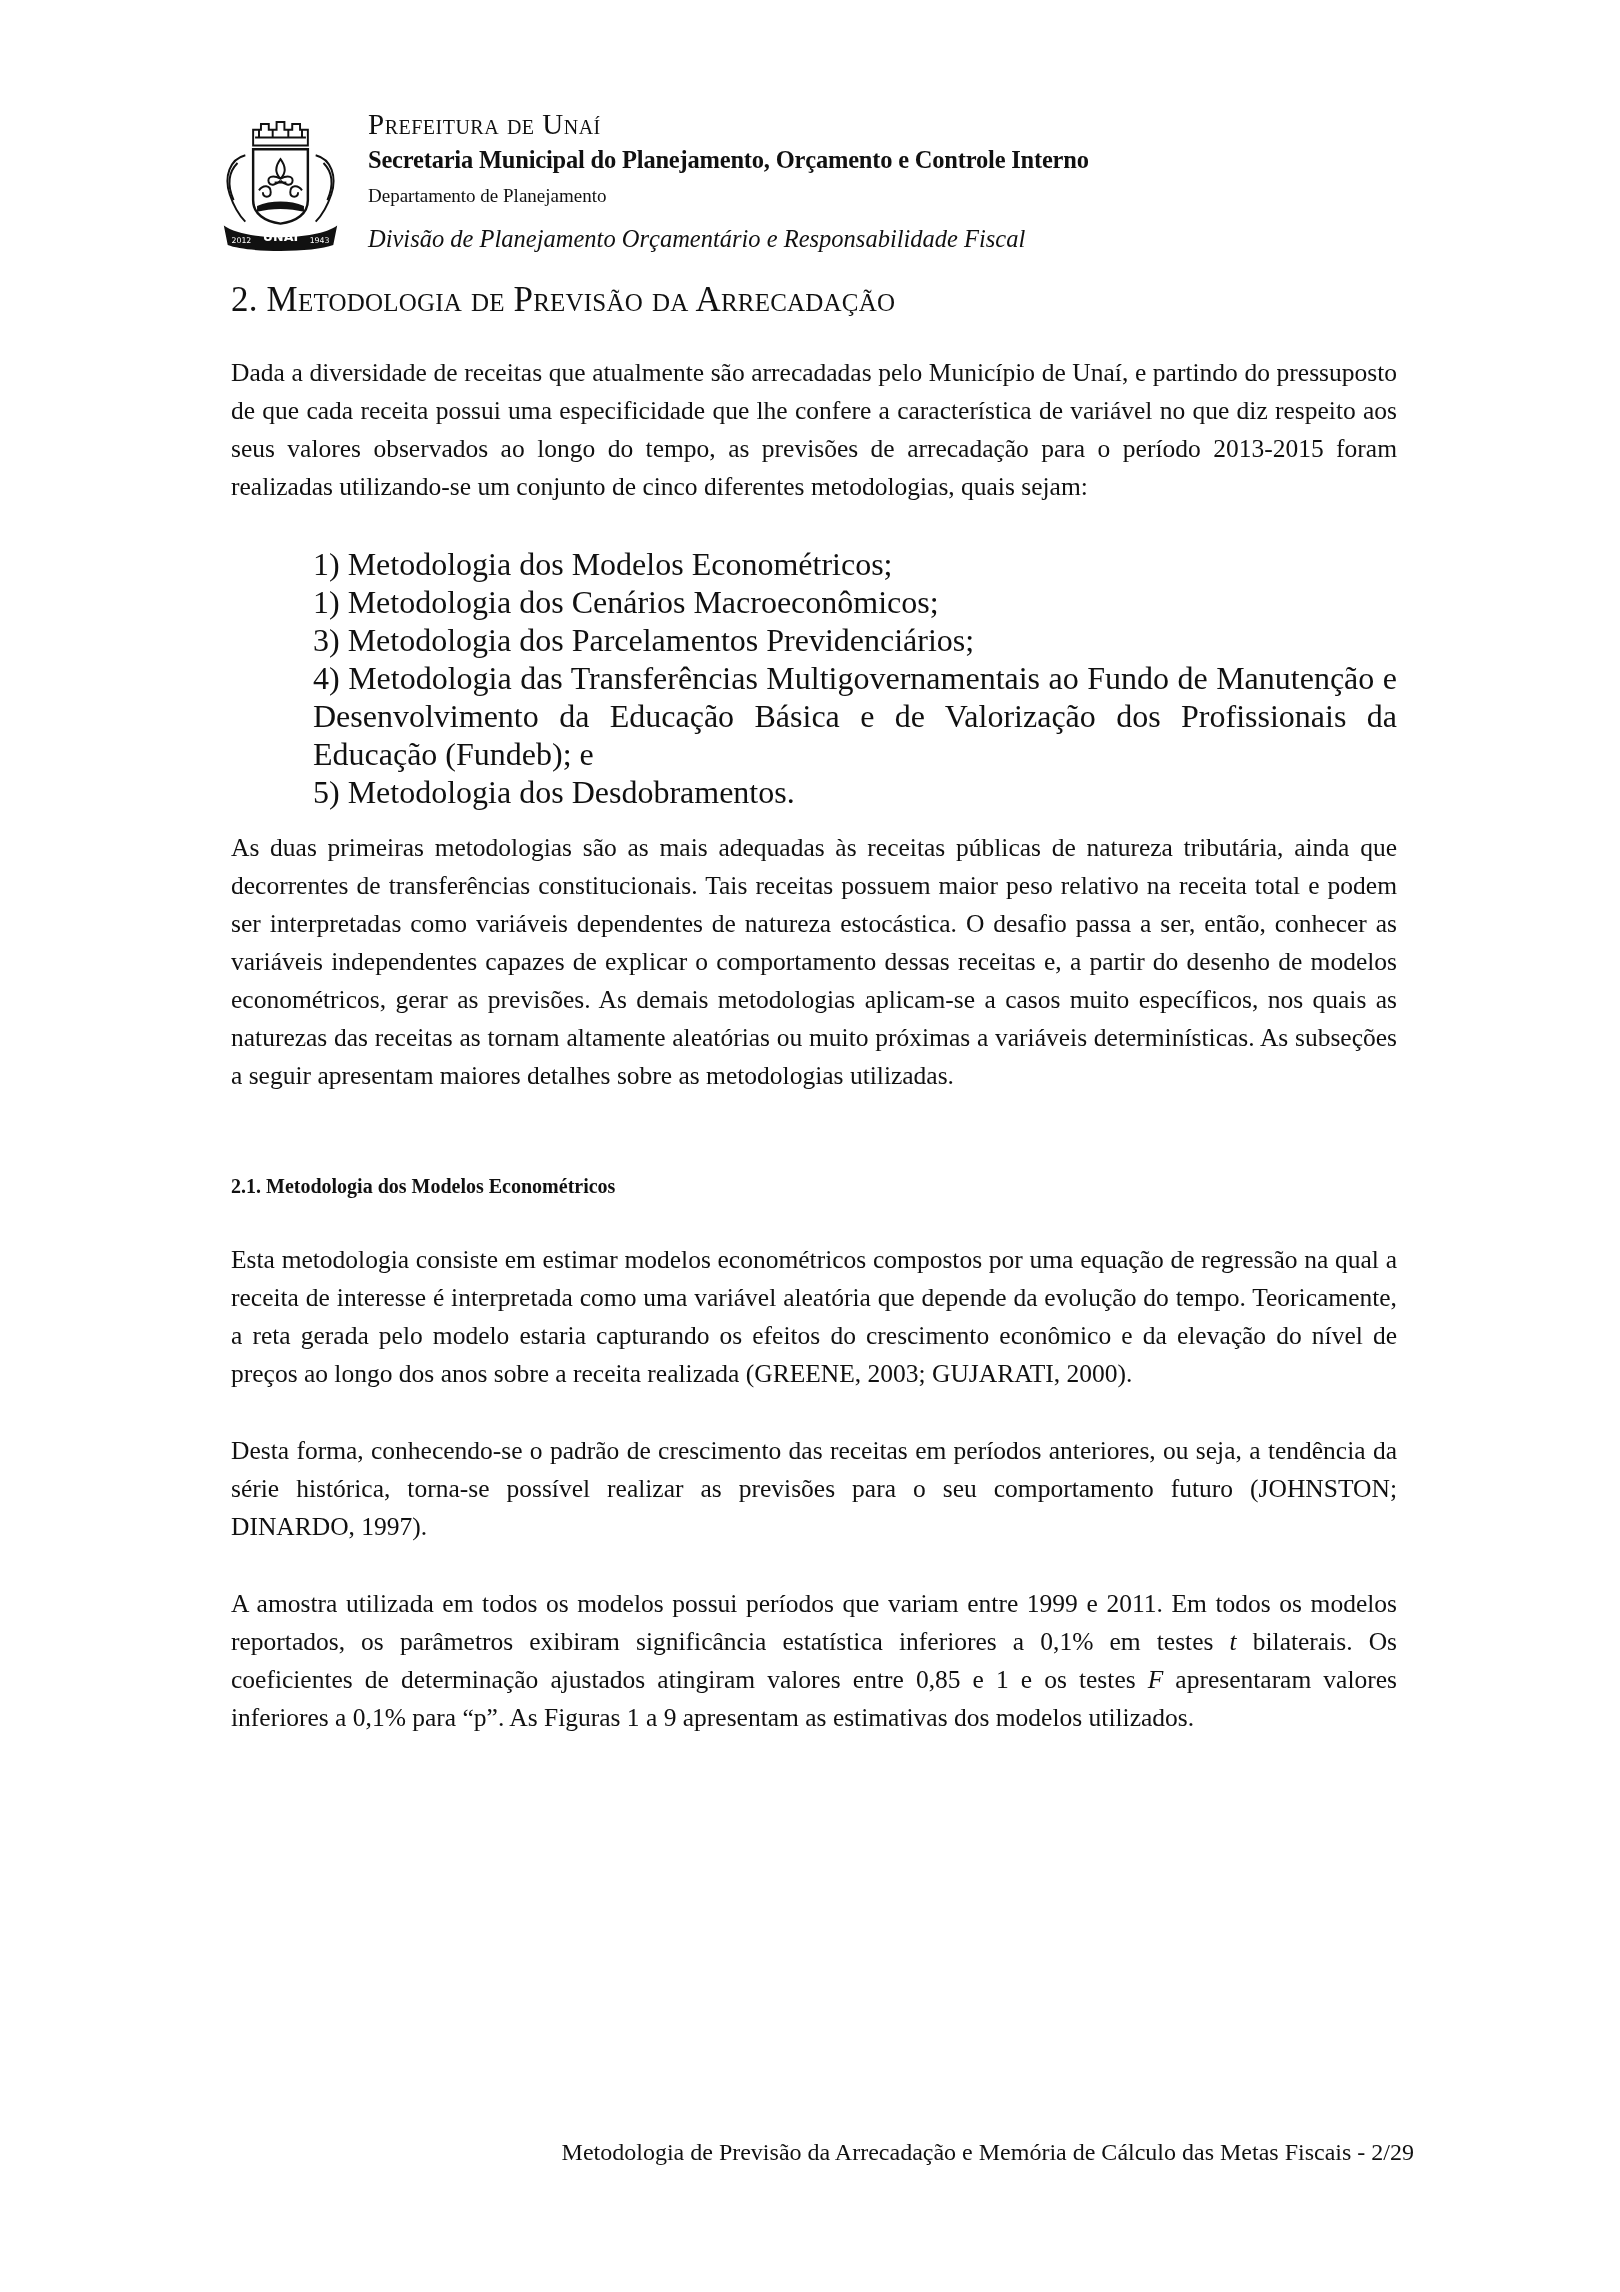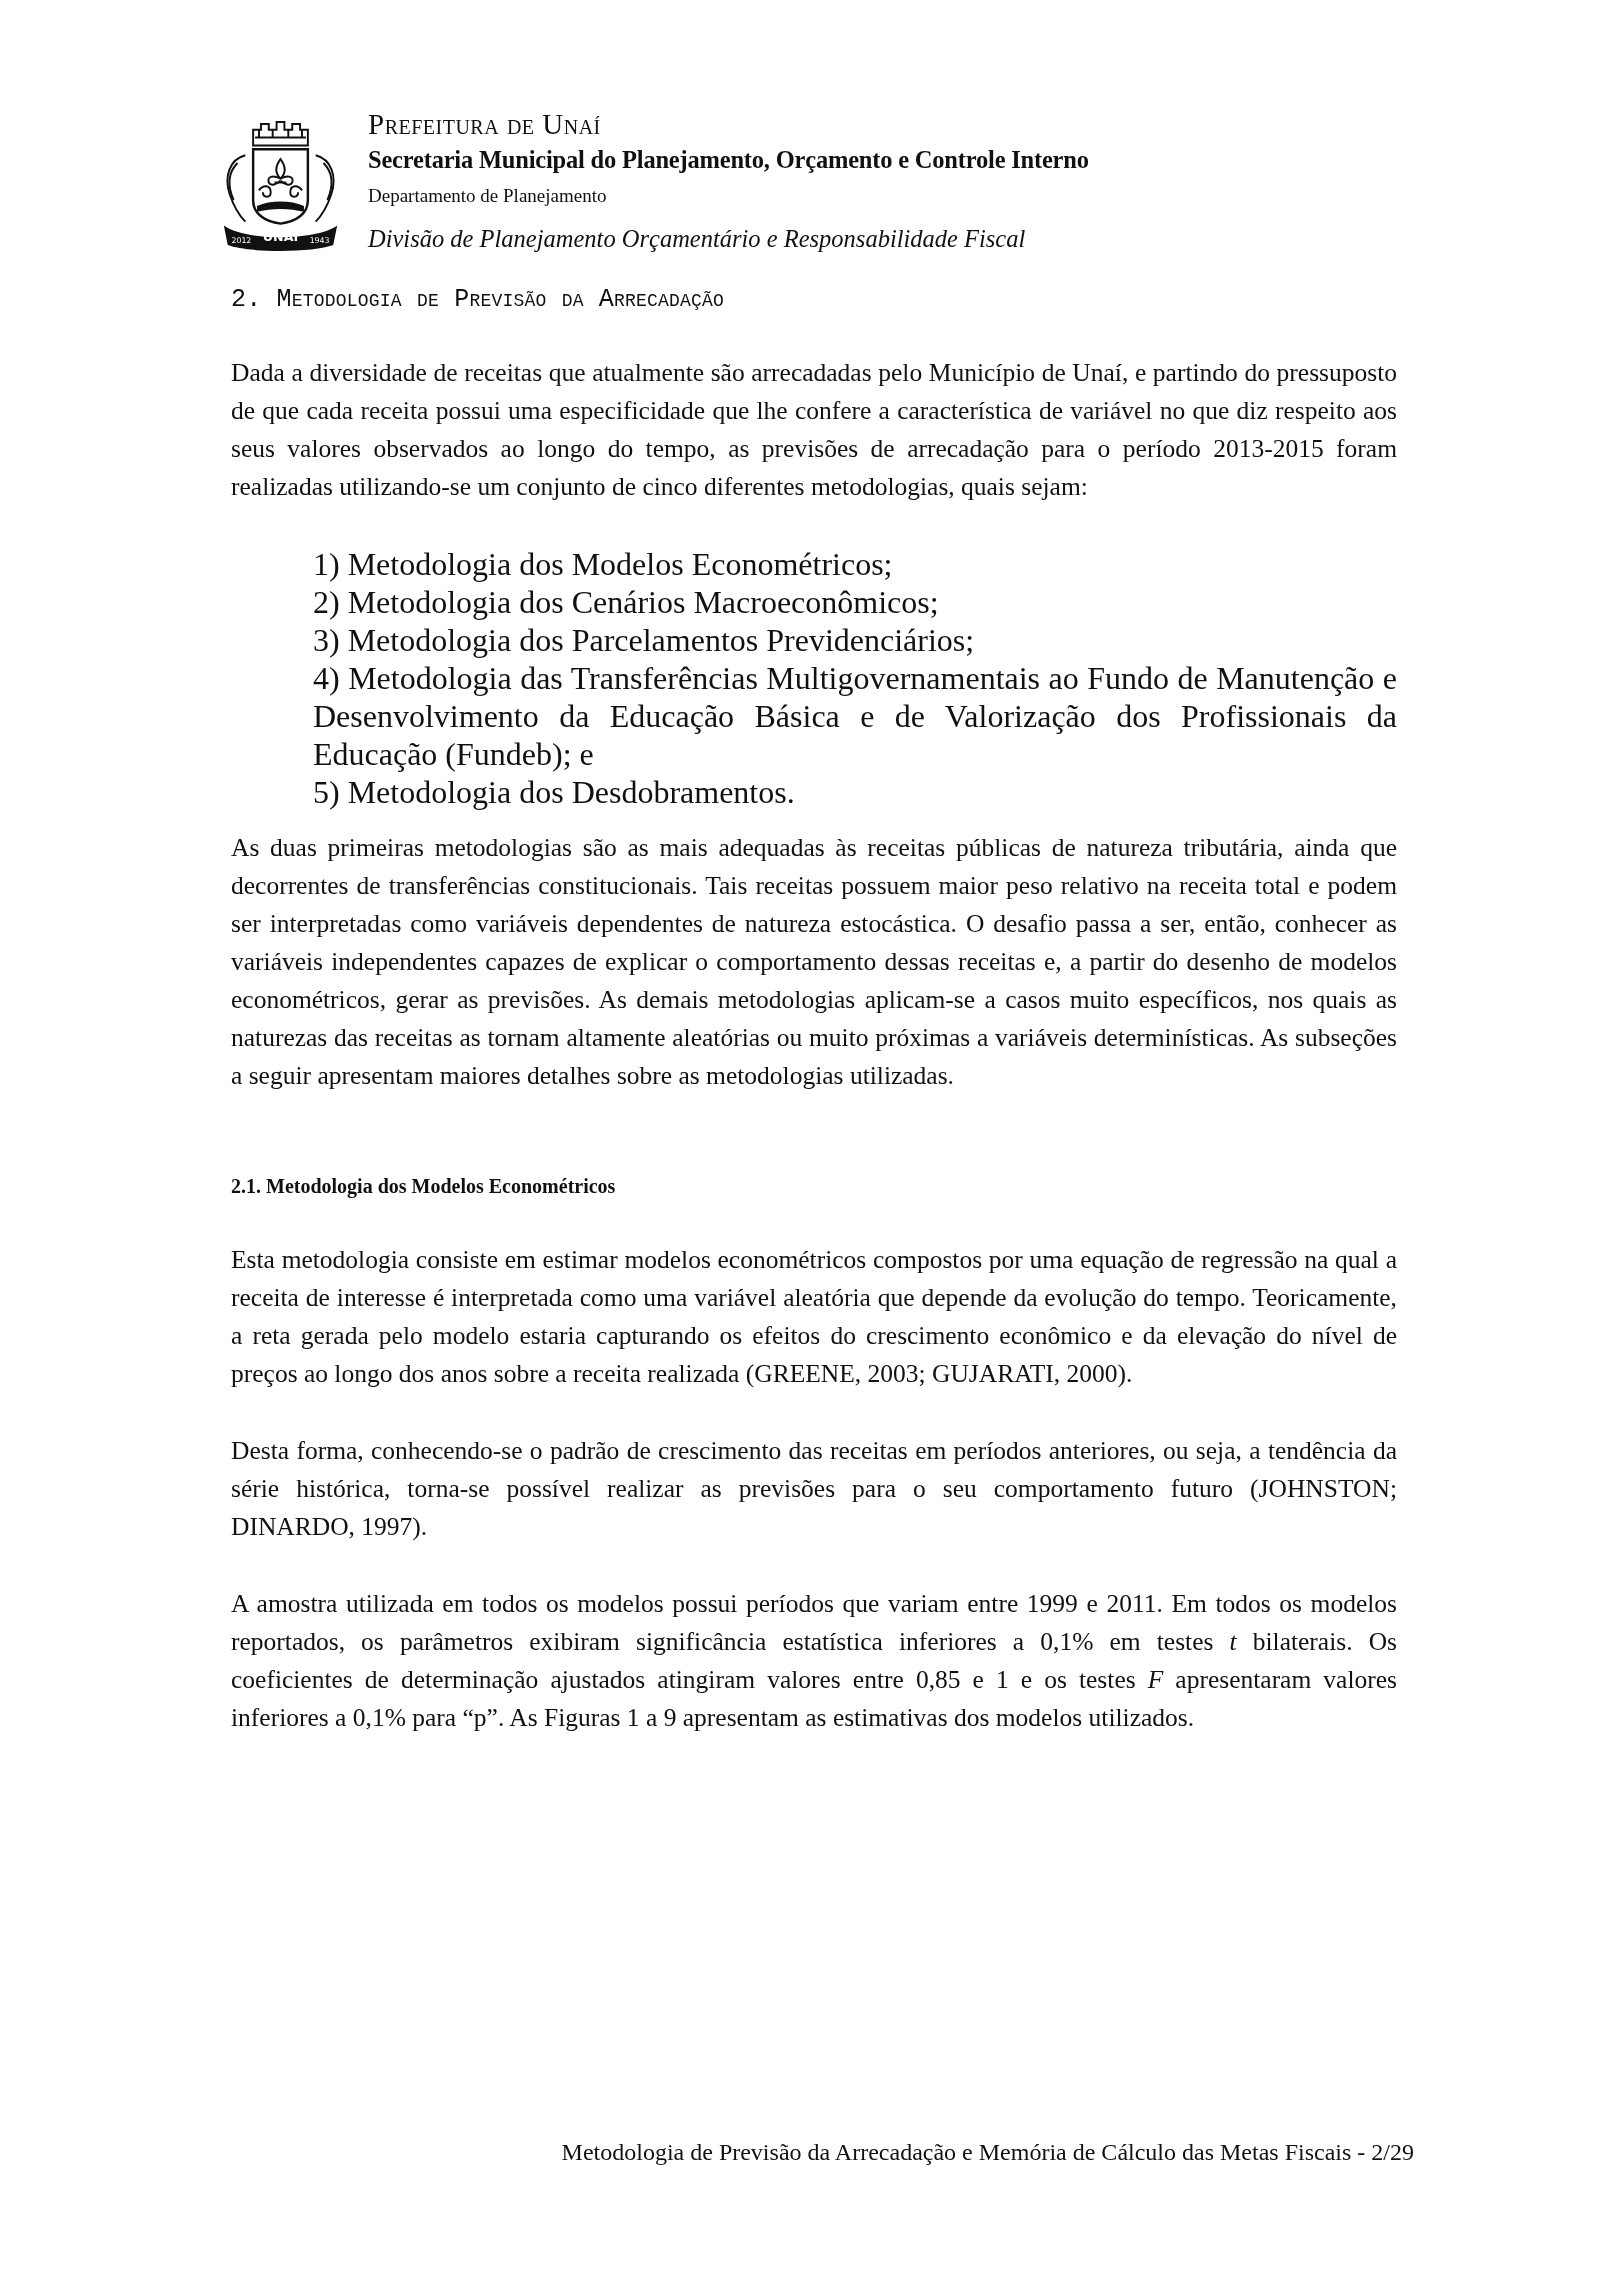--- a/index.html
+++ b/index.html
@@ -66,27 +66,26 @@
     }
 
     
     .content {
       position: absolute;
       left: 231px;
       top: 282px;
       width: 1166px;
     }
     .section-title {
-      font-size: 25px;
+      font-size: 35px;
       font-variant: small-caps;
       font-weight: normal;
       margin: 0 0 37px 0;
       line-height: 35px;
       letter-spacing: 0.2px;
-      font-family: Liberation Mono, monospace;
     }
     .para {
       font-size: 25.5px;
       line-height: 38px;
       text-align: justify;
       margin: 0 0 39px 0;
     }
     .method-list {
       list-style: none;
       margin: 0 0 18px 0;
@@ -160,21 +159,21 @@
     </div>
   </div>
 
   <div class="content">
     <h2 class="section-title">2. Metodologia de Previsão da Arrecadação</h2>
 
     <p class="para">Dada a diversidade de receitas que atualmente são arrecadadas pelo Município de Unaí, e partindo do pressuposto de que cada receita possui uma especificidade que lhe confere a característica de variável no que diz respeito aos seus valores observados ao longo do tempo, as previsões de arrecadação para o período 2013-2015 foram realizadas utilizando-se um conjunto de cinco diferentes metodologias, quais sejam:</p>
 
     <ul class="method-list">
       <li>1) Metodologia dos Modelos Econométricos;</li>
-      <li>2) Metodologia dos Cenários Macroeconômicos;</li>
+      <li>1) Metodologia dos Cenários Macroeconômicos;</li>
       <li>3) Metodologia dos Parcelamentos Previdenciários;</li>
       <li>4) Metodologia das Transferências Multigovernamentais ao Fundo de Manutenção e Desenvolvimento da Educação Básica e de Valorização dos Profissionais da Educação (Fundeb); e</li>
       <li>5) Metodologia dos Desdobramentos.</li>
     </ul>
 
     <p class="para">As duas primeiras metodologias são as mais adequadas às receitas públicas de natureza tributária, ainda que decorrentes de transferências constitucionais. Tais receitas possuem maior peso relativo na receita total e podem ser interpretadas como variáveis dependentes de natureza estocástica. O desafio passa a ser, então, conhecer as variáveis independentes capazes de explicar o comportamento dessas receitas e, a partir do desenho de modelos econométricos, gerar as previsões. As demais metodologias aplicam-se a casos muito específicos, nos quais as naturezas das receitas as tornam altamente aleatórias ou muito próximas a variáveis determinísticas. As subseções a seguir apresentam maiores detalhes sobre as metodologias utilizadas.</p>
 
     <h3 class="subsection-title">2.1. Metodologia dos Modelos Econométricos</h3>
 
     <p class="para">Esta metodologia consiste em estimar modelos econométricos compostos por uma equação de regressão na qual a receita de interesse é interpretada como uma variável aleatória que depende da evolução do tempo. Teoricamente, a reta gerada pelo modelo estaria capturando os efeitos do crescimento econômico e da elevação do nível de preços ao longo dos anos sobre a receita realizada (GREENE, 2003; GUJARATI, 2000).</p>

